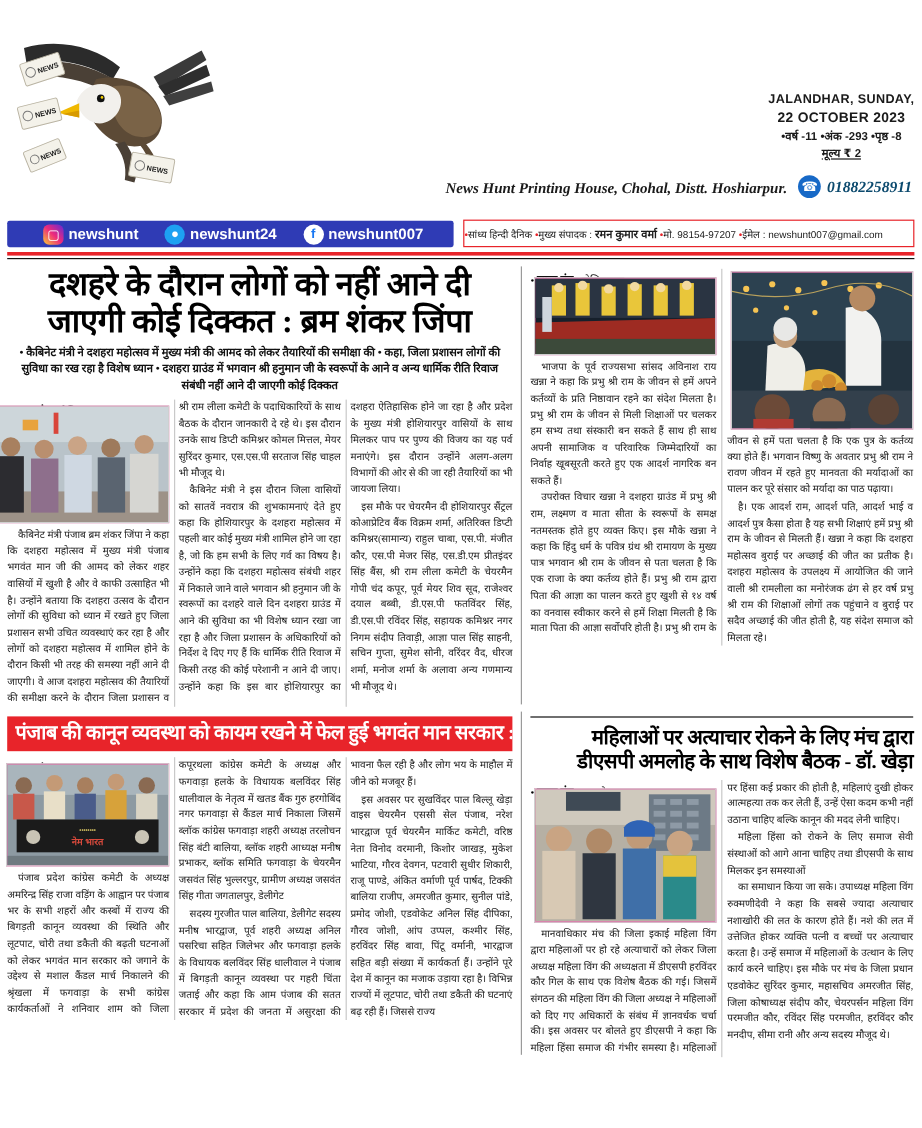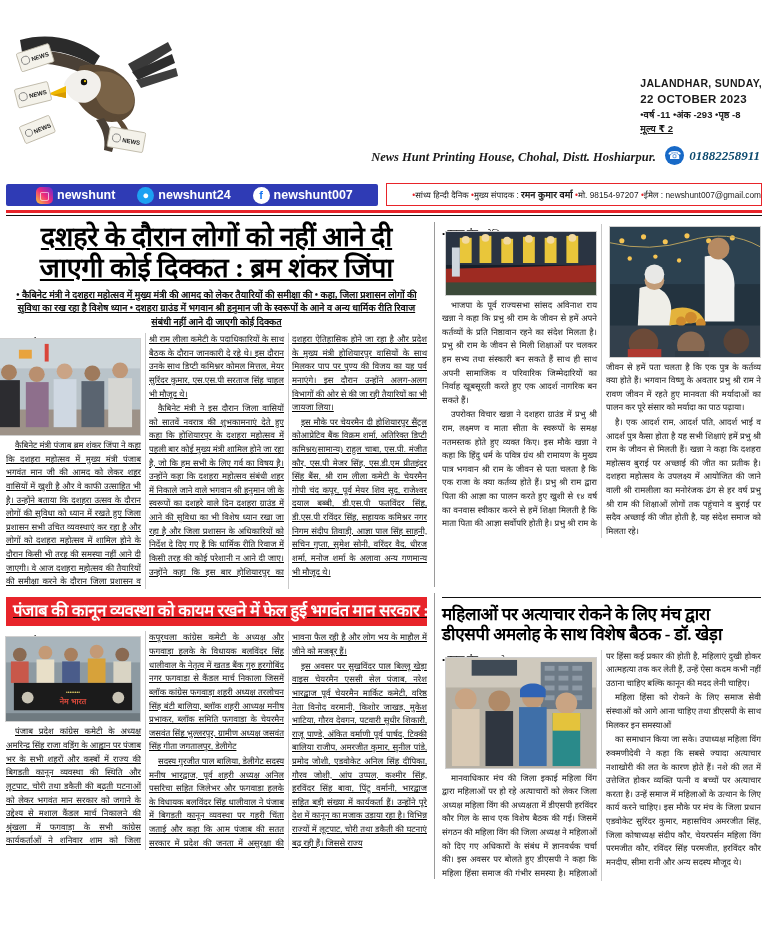--- a/index.html
+++ b/index.html
@@ -31,21 +31,21 @@
     font-size: 92px; line-height: 0.92; font-weight: 700;
     color: #e8242a; text-align: center;
     letter-spacing: -2px;
     transform: scaleY(1.25); transform-origin: top center;
     margin-top: 2px;
     text-shadow: 1px 0 0 #e8242a;
   }
 
   .dateblock {
     position: absolute; right: 6px; top: 76px;
-    text-align: left; color:#1a1a1a; line-height: 1.45;
+    text-align: center; color:#1a1a1a; line-height: 1.45;
   }
   .dateblock .l1 { font-size: 10.5px; font-weight: 700; letter-spacing: .3px; }
   .dateblock .l2 { font-size: 11.5px; font-weight: 700; letter-spacing: .3px; }
   .dateblock .l3 { font-size: 9.5px; font-weight: 700; }
   .dateblock .l4 { font-size: 9.5px; font-weight: 700; text-decoration: underline; }
 
   .imprint {
     position: absolute; right: 112px; top: 150px;
     font-family: "Liberation Serif", serif;
     font-style: italic; font-weight: 700;
@@ -79,33 +79,33 @@
             align-items:center; justify-content:center; font-size:11px; }
   .ico-ig { background: linear-gradient(45deg,#f9ce34,#ee2a7b,#6228d7);
             color:#fff; border-radius:5px; }
   .ico-tw { background:#1da1f2; color:#fff; border-radius:50%; }
   .ico-fb { background:#fff; color:#1877f2; border-radius:50%; font-weight:700; }
   .sb-sep { width: 14px; }
 
   .sb-right {
     position:absolute; left: 386px; top: 3px; right: 6px; height: 23px;
     border: 1.6px solid #e8242a; background:#fff;
-    display:flex; align-items:center; justify-content:flex-end;
+    display:flex; align-items:center; justify-content:flex-start;
   }
   .sb-right .txt { font-size: 8.3px; color:#1a1a1a; white-space: nowrap; }
   .sb-right .txt b { font-size: 9.3px; }
   .dot { color:#e8242a; }
 
   .rule-red { height:3px; background:#e8242a; margin: 0 6px; }
   .rule-thin { height:1px; background:#111; margin: 1.5px 6px 0; }
 
   
   .content { position:relative; padding: 4px 6px 0; }
   .toprow { display:flex; }
-  .col-left { width: 428px; padding-right: 7px; text-decoration: underline; }
+  .col-left { width: 428px; padding-right: 7px; }
   .vdiv { width: 1px; background:#9a9a9a; margin: 2px 0; }
   .col-right { width: 326px; padding-left: 7px; }
 
   
   h1.head-main {
     font-family: "Liberation Serif", serif;
     font-weight: 700; font-size: 27px; line-height: 1.16;
     text-align: center; color:#000; letter-spacing: -0.2px;
     padding: 2px 2px 0;
   }
@@ -147,21 +147,21 @@
     background:#e8242a; color:#fff;
     font-family:"Liberation Serif", serif; font-weight:700;
     font-size: 16.5px; line-height: 1.25;
     padding: 4px 7px 5px; margin: 6px 0 0;
     white-space: nowrap; overflow:hidden; letter-spacing: -0.3px;
   }
   .hdiv { height:1px; background:#111; margin: 6px 0 0; }
 
   h2.head-b {
     font-family:"Liberation Serif", serif; font-weight:700;
-    font-size: 17px; line-height: 1.2; text-align:left; color:#000;
+    font-size: 17px; line-height: 1.2; text-align:right; color:#000;
     padding: 3px 0 1px; letter-spacing:-0.3px;
   }
   .img-float-r { float:right; margin: 1px 0 3px 7px; }
 </style>
 </head>
 <body>
 
 <div class="page">
 
   <div class="masthead">

